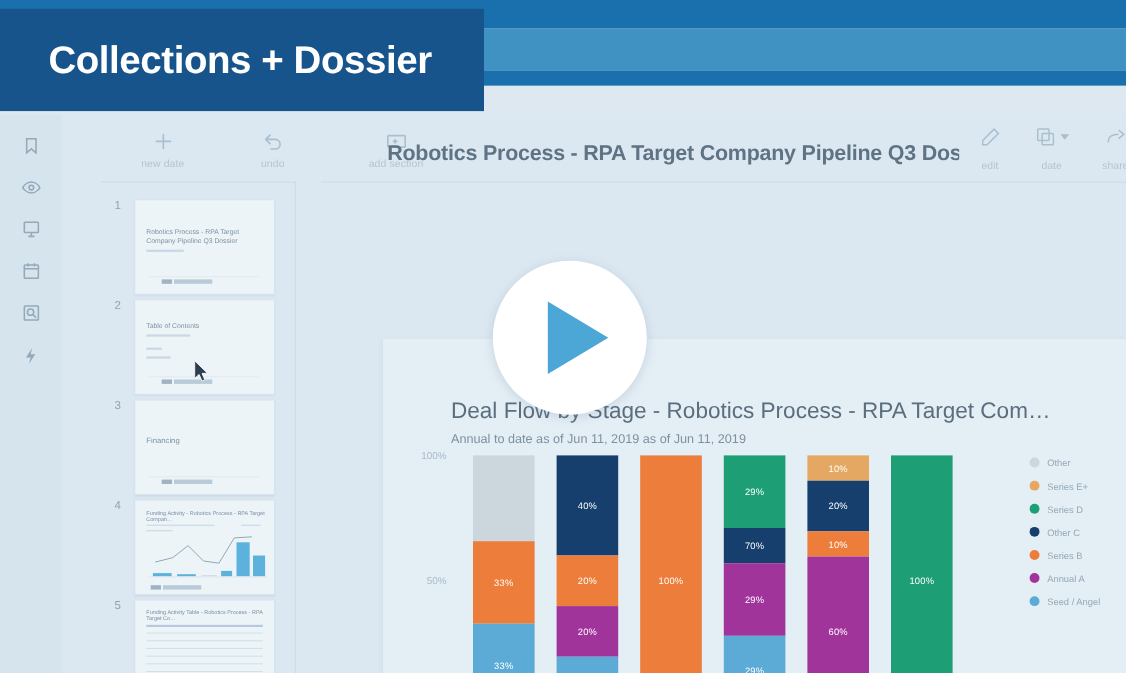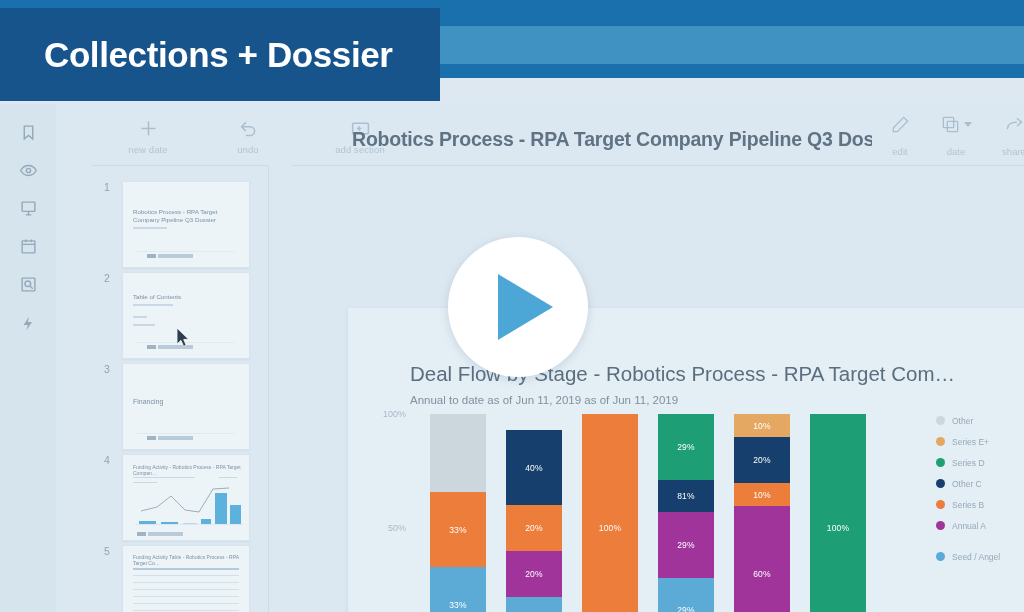--- a/index.html
+++ b/index.html
@@ -340,21 +340,21 @@
           <div class="seg gray" style="bottom:150px;height:78px;background:#ccd6dd;"></div>
           <div class="seg" style="bottom:75px;height:75px;background:#ed7d3a;">
               <span>33%</span>
             </div>
           <div class="seg" style="bottom:0px;height:75px;background:#5cabd6;">
               <span>33%</span>
             </div>
         </div>
 
         <div class="bar" style="left:96px;height:228px;">
-          <div class="seg" style="bottom:137px;height:75px;background:#163f6e;">
+          <div class="seg" style="bottom:137px;height:91px;background:#163f6e;">
               <span>40%</span>
             </div>
           <div class="seg" style="bottom:91px;height:46px;background:#ed7d3a;">
               <span>20%</span>
             </div>
           <div class="seg" style="bottom:45px;height:46px;background:#a0349b;">
               <span>20%</span>
             </div>
           <div class="seg" style="bottom:0px;height:45px;background:#5cabd6;"></div>
         </div>
@@ -363,21 +363,21 @@
           <div class="seg" style="bottom:0px;height:228px;background:#ed7d3a;">
               <span>100%</span>
             </div>
         </div>
 
         <div class="bar" style="left:248px;height:228px;">
           <div class="seg" style="bottom:162px;height:66px;background:#1e9e74;">
               <span>29%</span>
             </div>
           <div class="seg" style="bottom:130px;height:32px;background:#163f6e;">
-              <span>81%</span>
+              <span>70%</span>
             </div>
           <div class="seg" style="bottom:64px;height:66px;background:#a0349b;">
               <span>29%</span>
             </div>
           <div class="seg" style="bottom:0px;height:64px;background:#5cabd6;">
               <span>29%</span>
             </div>
         </div>
 
         <div class="bar" style="left:324px;height:228px;">
@@ -421,21 +421,21 @@
           <span class="legend-label">Other C</span>
         </div>
         <div class="legend-item" style="top:84px">
           <span class="legend-dot" style="background:#ed7d3a"></span>
           <span class="legend-label">Series B</span>
         </div>
         <div class="legend-item" style="top:105px">
           <span class="legend-dot" style="background:#a0349b"></span>
           <span class="legend-label">Annual A</span>
         </div>
-        <div class="legend-item" style="top:136px">
+        <div class="legend-item" style="top:126px">
           <span class="legend-dot" style="background:#5cabd6"></span>
           <span class="legend-label">Seed / Angel</span>
         </div>
       </div>
 
     </div>
   </div>
 
   <div id="play-btn">
     <div id="play-tri"></div>

